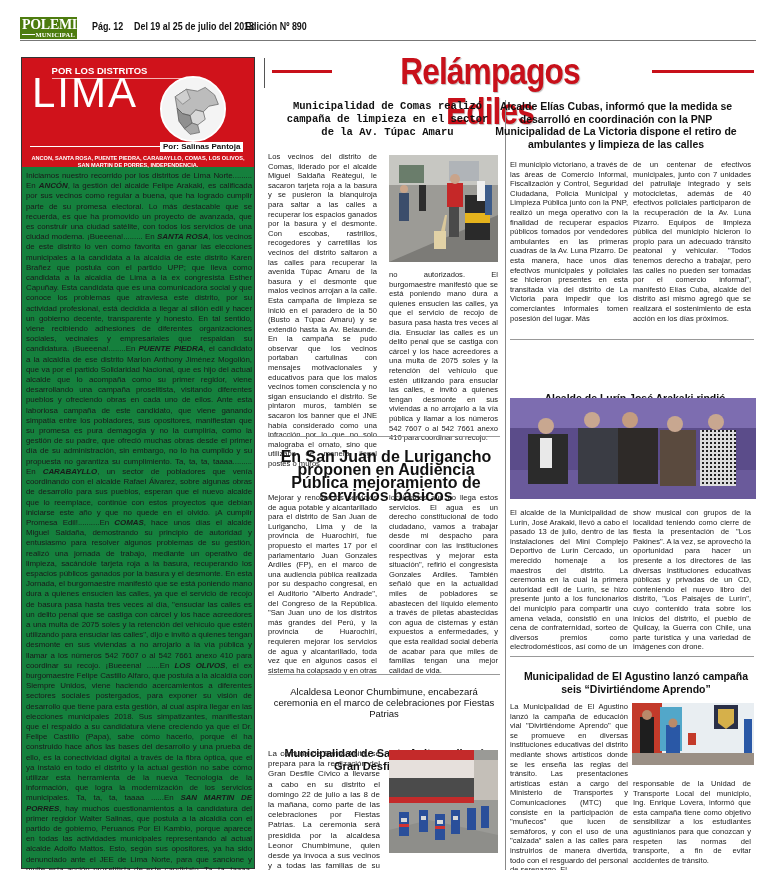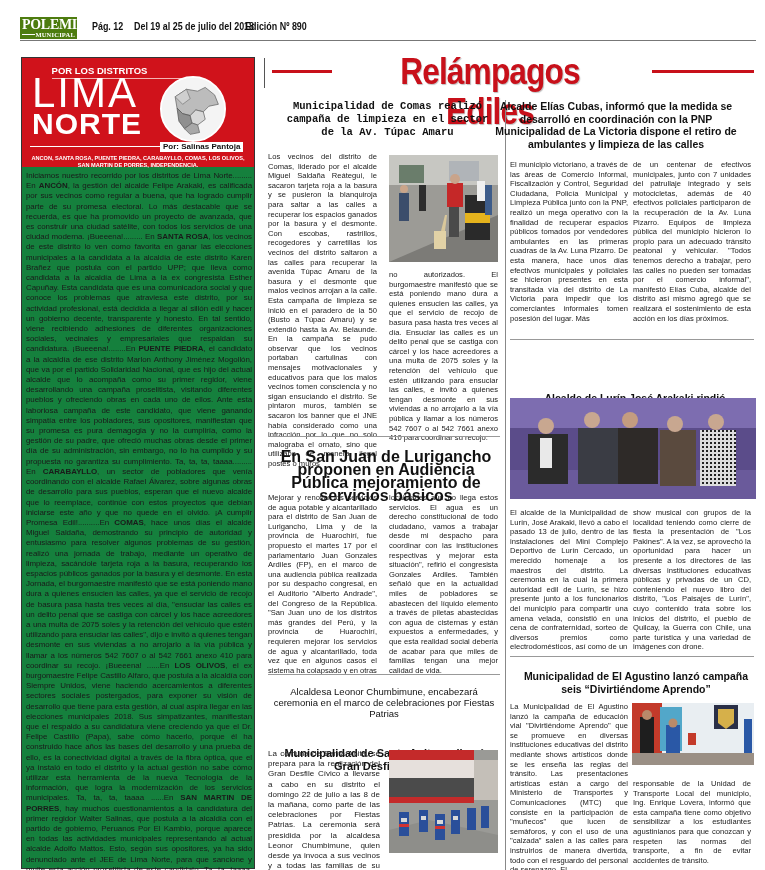--- a/index.html
+++ b/index.html
@@ -24,21 +24,21 @@
   .lima-por { position: absolute; left: 0; top: 7px; width: 155px; text-align: center; color: #fff; font-weight: bold; font-size: 9.5px; }
   .lima-por-rule { position: absolute; left: 30px; top: 20px; width: 130px; height: 1px; background: #f3b3b3; }
   .lima-word1 { position: absolute; left: 10px; top: 14px; color: #fff; font-weight: normal; font-size: 42px; line-height: 42px; letter-spacing: 2px; }
   .lima-word2 { position: absolute; left: 10px; top: 51px; color: #fff; font-weight: bold; font-size: 30px; line-height: 30px; letter-spacing: 1px; }
   .lima-map { position: absolute; left: 138px; top: 18px; width: 66px; height: 66px; border-radius: 50%; background: #f4f4f4; border: 2px solid #fff; overflow: hidden; }
   .lima-map svg { width: 100%; height: 100%; }
   .lima-rule { position: absolute; left: 8px; top: 88px; width: 130px; height: 1px; background: #fff; }
   .lima-author { position: absolute; left: 138px; top: 84px; background: #fff; color: #111; font-weight: bold; font-size: 8px; padding: 0 3px; line-height: 10px; }
   .lima-districts { position: absolute; left: 4px; top: 97px; width: 224px; text-align: center; color: #fff; font-size: 5.6px; font-weight: bold; line-height: 6.8px; }
   .lima-body { position: absolute; left: 4px; top: 113px; width: 226px; font-size: 7.95px; line-height: 10.2px; text-align: justify; color: #1a1a1a; letter-spacing: -0.05px; }
-  .lima-body b { font-weight: bold; }
+  .lima-body b { font-weight: bold; font-style: italic; }
 
   .vrule { position: absolute; width: 1px; background: #555; }
 
   
   .art-title { position: absolute; text-align: center; font-weight: bold; color: #111; }
   .art-col { position: absolute; font-size: 7.6px; line-height: 9.6px; text-align: justify; color: #1a1a1a; }
   .photo { position: absolute; overflow: hidden; }
   .hrule { position: absolute; height: 1px; background: #999; }
 </style>
 </head>
@@ -56,21 +56,20 @@
 
 <div class="sec-rule" style="left:272px; width:60px;"></div>
 <div class="sec-title">Relámpagos Ediles</div>
 <div class="sec-rule" style="left:652px; width:102px;"></div>
 
 <div class="lima-box">
   <div class="lima-head">
     <div class="lima-por">POR LOS DISTRITOS</div>
     <div class="lima-por-rule"></div>
     <div class="lima-word1">LIMA</div>
-    <div class="lima-word2">NORTE</div>
     <div class="lima-map">
       <svg viewBox="0 0 66 66">
         <rect width="66" height="66" fill="#f4f4f4"></rect>
         <path d="M14 20 L26 12 L38 14 L46 10 L56 18 L60 28 L50 30 L44 36 L36 34 L30 40 L22 38 L16 32 Z" fill="#bcbcbc" stroke="#666" stroke-width="0.8"></path>
         <path d="M16 32 L22 38 L30 40 L32 48 L24 54 L18 46 Z" fill="#8f8f8f" stroke="#555" stroke-width="0.8"></path>
         <path d="M30 40 L36 34 L44 36 L46 44 L38 50 L32 48 Z" fill="#d8d8d8" stroke="#666" stroke-width="0.8"></path>
         <path d="M24 54 L32 48 L38 50 L40 58 L30 60 Z" fill="#a8a8a8" stroke="#666" stroke-width="0.8"></path>
         <path d="M26 12 L30 22 L22 28 L14 20 Z" fill="#cfcfcf" stroke="#666" stroke-width="0.6"></path>
       </svg>
     </div>

